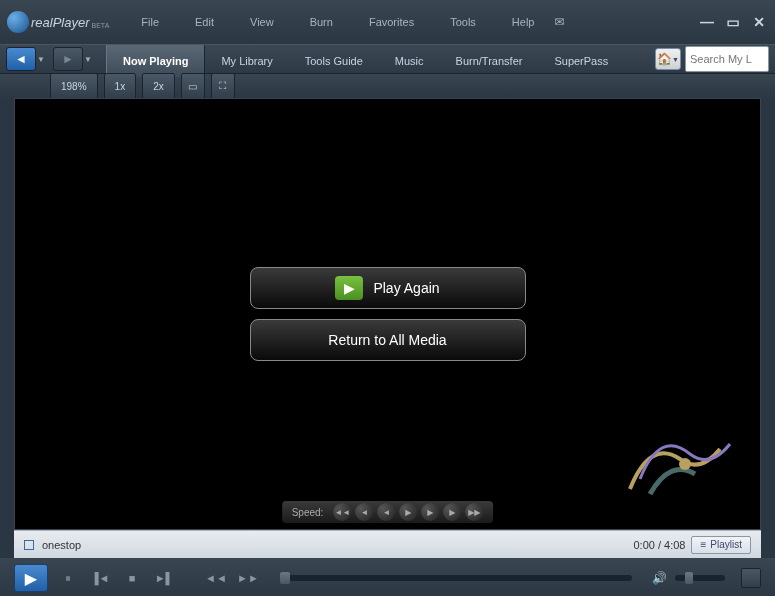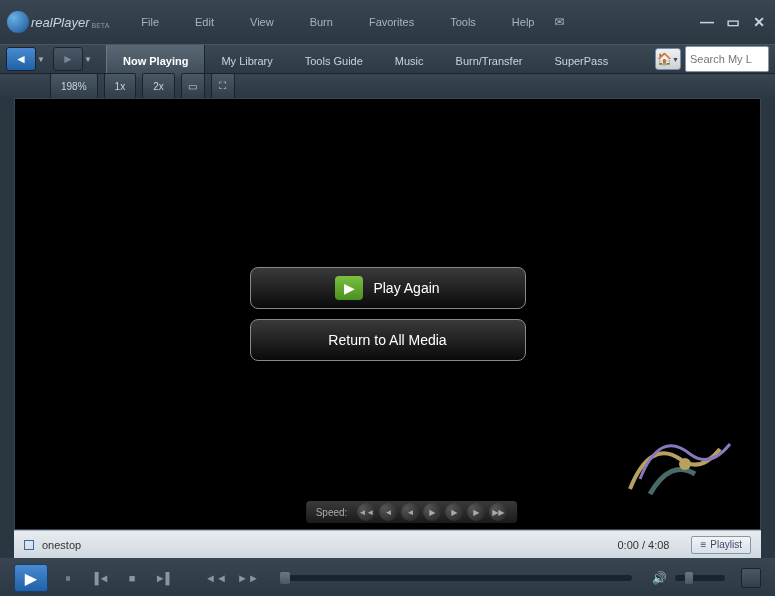--- a/index.html
+++ b/index.html
@@ -37,28 +37,28 @@
 .tool-icon-btn { width: 24px; justify-content: center; padding: 0; }
 
 
 .video-area { position: relative; height: 432px; background: #000; margin: 0 14px; border: 1px solid #3a4552; }
 .center-buttons { position: absolute; top: 50%; left: 50%; transform: translate(-50%, -50%); display: flex; flex-direction: column; gap: 10px; }
 .big-btn { width: 276px; height: 42px; background: linear-gradient(#3a3a3a, #0a0a0a); border: 1px solid #888; border-radius: 8px; display: flex; align-items: center; justify-content: center; color: #fff; font-size: 14px; cursor: pointer; gap: 10px; }
 .play-icon-box { width: 28px; height: 24px; background: linear-gradient(#7ac040, #4a9020); border-radius: 4px; display: flex; align-items: center; justify-content: center; color: #fff; }
 .artwork { position: absolute; bottom: 10px; right: 10px; width: 150px; height: 120px; }
 
 
-.speed-bar { position: absolute; bottom: 6px; left: 50%; transform: translateX(-50%); height: 22px; background: linear-gradient(#3a3a3a, #1a1a1a); border-radius: 4px; display: flex; align-items: center; padding: 0 10px; gap: 4px; margin-left: 24px; }
+.speed-bar { position: absolute; bottom: 6px; left: 50%; transform: translateX(-50%); height: 22px; background: linear-gradient(#3a3a3a, #1a1a1a); border-radius: 4px; display: flex; align-items: center; padding: 0 10px; gap: 4px; }
 .speed-label { color: #aaa; font-size: 10px; margin-right: 6px; }
 .speed-btn { width: 18px; height: 18px; border-radius: 50%; background: radial-gradient(circle at 30% 30%, #555, #222); display: flex; align-items: center; justify-content: center; color: #aaa; font-size: 8px; cursor: pointer; }
 
 
 .statusbar { height: 28px; background: linear-gradient(#e8ecf0, #d0d8e0); display: flex; align-items: center; padding: 0 10px; font-size: 11px; color: #333; border-top: 1px solid #aab4c0; margin: 0 14px; }
 .stop-icon { width: 10px; height: 10px; border: 1px solid #3a6aa0; margin-right: 8px; }
-.status-right { margin-left: auto; display: flex; align-items: center; gap: 22px; }
+.status-right { margin-left: auto; display: flex; align-items: center; gap: 6px; }
 .playlist-btn { height: 18px; padding: 0 8px; background: linear-gradient(#f0f4f8, #d8e0e8); border: 1px solid #8a96a2; border-radius: 2px; display: flex; align-items: center; gap: 4px; font-size: 10px; color: #446; cursor: pointer; }
 
 
 .player { height: 40px; background: linear-gradient(#3a4552, #2c3744); display: flex; align-items: center; padding: 0 14px; gap: 8px; }
 .play-btn { width: 34px; height: 28px; background: linear-gradient(#4a8ad0, #2060a8); border: 1px solid #1a4070; border-radius: 3px; display: flex; align-items: center; justify-content: center; color: #fff; cursor: pointer; }
 .ctrl-btn { width: 24px; height: 24px; color: #8a96a2; display: flex; align-items: center; justify-content: center; cursor: pointer; font-size: 11px; }
 .progress-track { flex: 1; height: 6px; background: #1a2430; border-radius: 3px; margin: 0 12px; position: relative; }
 .progress-thumb { position: absolute; left: 0; top: -3px; width: 10px; height: 12px; background: linear-gradient(#6a7886, #4a5866); border-radius: 2px; }
 .vol-icon { color: #8a96a2; font-size: 12px; }
 .vol-track { width: 50px; height: 6px; background: #1a2430; border-radius: 3px; position: relative; }

